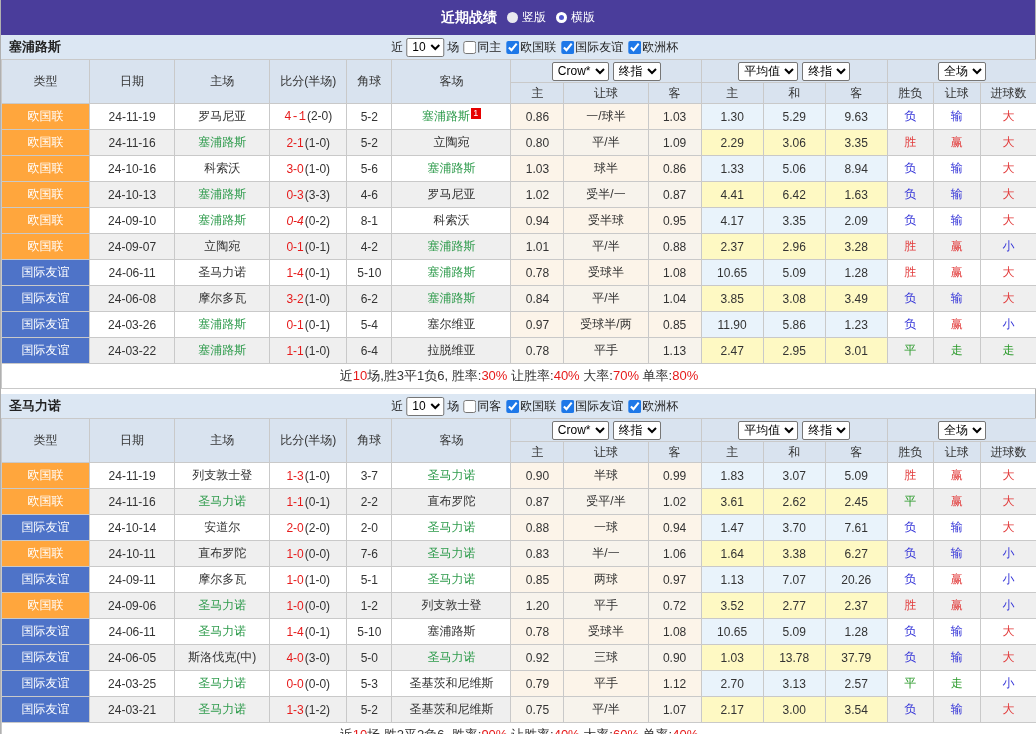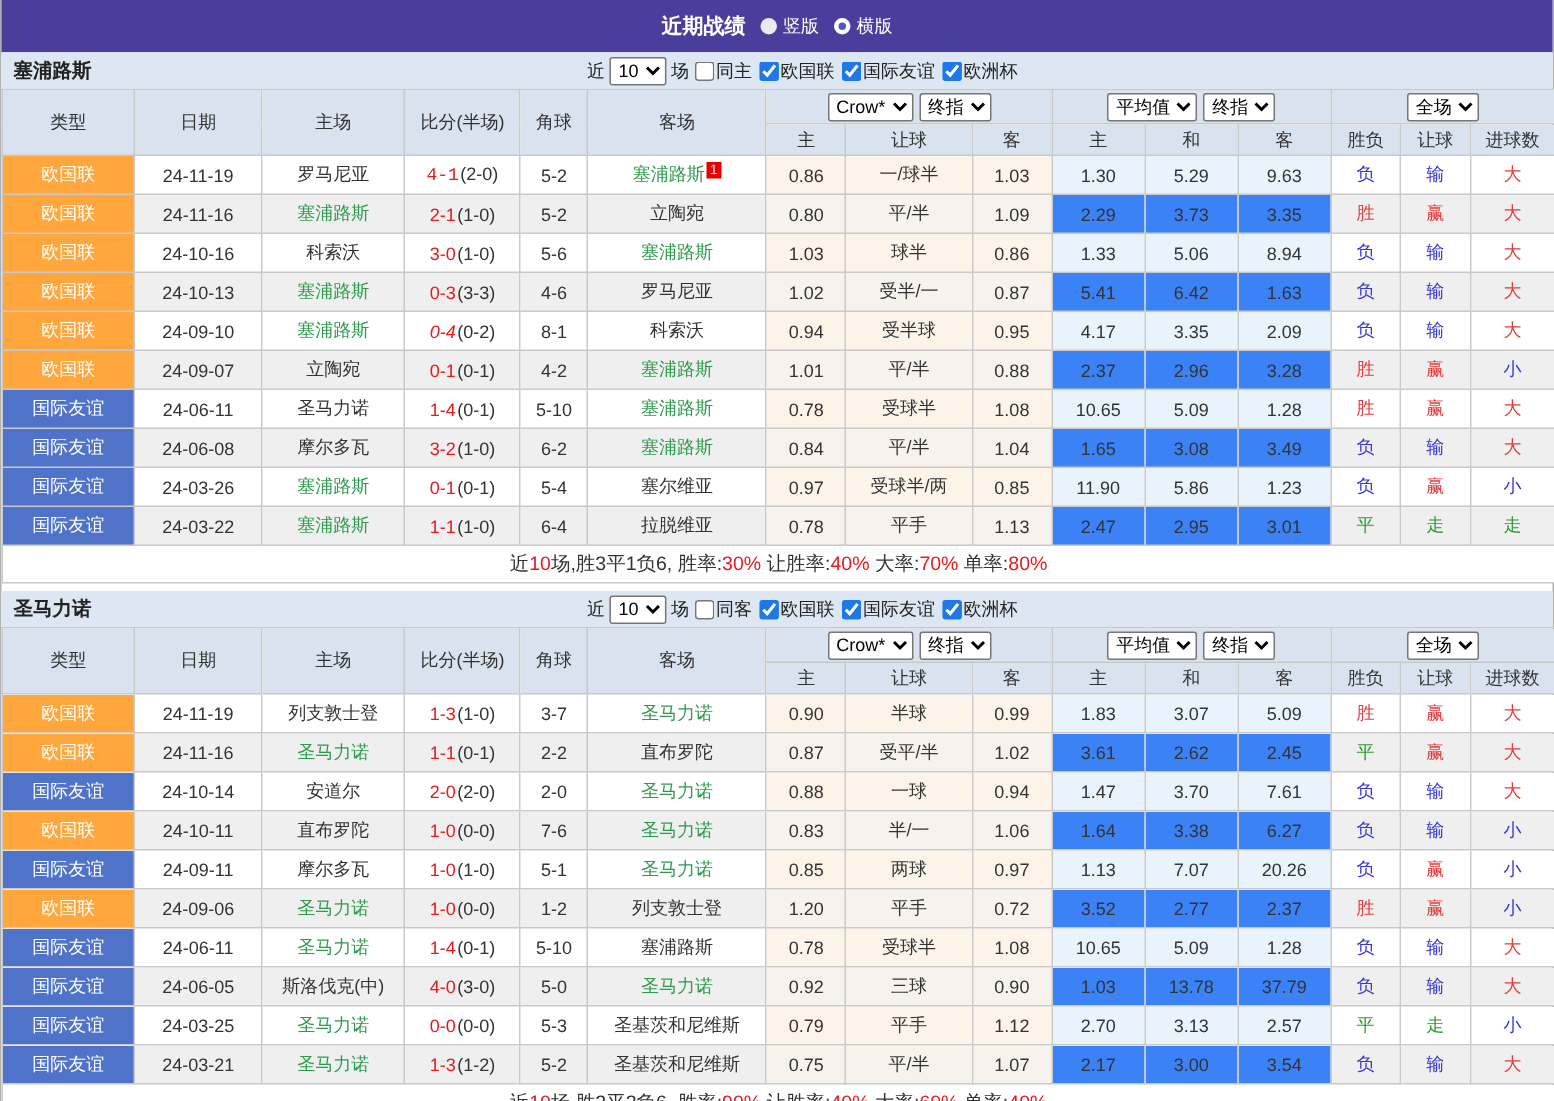--- a/index.html
+++ b/index.html
@@ -23,27 +23,27 @@
   .filter select { margin:0 3px; }
   .filter label { display:flex; align-items:center; margin-right:1px; }
   .filter input[type=checkbox] { width:13px; height:13px; margin:0 1px 0 4px; accent-color:#1e78e8; }
   select { font-family:"Liberation Sans", sans-serif; font-size:12px; height:19px; border:1px solid #767676; border-radius:2px; background:#fff; padding:0 1px; }
 
   
   table { border-collapse:collapse; table-layout:fixed; width:1036px; font-size:12px; }
   th, td { border:1px solid #c9c9c9; text-align:center; padding:0; white-space:nowrap; overflow:hidden; }
   thead th { background:#d9e3ef; font-weight:normal; color:#333; height:21px; }
   thead tr.hdr-top th { height:23px; }
-  thead th.grp select { margin:0 2px; }
+  thead th.grp select { margin:0 2px;text-align:right; }
   tbody td { height:26px; color:#333; background:#fff; }
   tbody tr.even td { background:#efefef; }
   tbody td.col-crow { background:#fcf4e9; }
   tbody tr.even td.col-crow { background:#f7f3ec; }
   tbody td.col-avg { background:#e9f3fb; }
-  tbody tr.even td.col-avg { background:#3b82f6; }
+  tbody tr.even td.col-avg { background:#fef9c3; }
   tbody td.league { color:#fff; }
   .half { color:#333; margin-left:1px; }
   .sup-badge { display:inline-block; background:#e60000; color:#fff; font-size:9px; line-height:11px; min-width:10px; height:11px; vertical-align:top; margin-left:1px; }
   tfoot td { background:#fff; height:25px; font-size:13px; color:#333; }
 </style>
 </head>
 <body>
 
 <div class="page">
 
@@ -154,21 +154,21 @@
     <td class="league" style="background: rgb(255, 166, 61);">欧国联</td>
     <td>24-11-16</td>
     <td><span style="color: rgb(46, 155, 76);">塞浦路斯</span></td>
     <td><span style="color: rgb(230, 26, 26);">2-1</span><span class="half">(1-0)</span></td>
     <td>5-2</td>
     <td><span>立陶宛</span></td>
     <td class="col-crow">0.80</td>
     <td class="col-crow">平/半</td>
     <td class="col-crow">1.09</td>
     <td class="col-avg">2.29</td>
-    <td class="col-avg">3.73</td>
+    <td class="col-avg">3.06</td>
     <td class="col-avg">3.35</td>
     <td style="color: rgb(226, 59, 59);">胜</td>
     <td style="color: rgb(226, 59, 59);">赢</td>
     <td style="color: rgb(226, 59, 59);">大</td>
   </tr>
           <tr>
     <td class="league" style="background: rgb(255, 166, 61);">欧国联</td>
     <td>24-10-16</td>
     <td><span>科索沃</span></td>
     <td><span style="color: rgb(230, 26, 26);">3-0</span><span class="half">(1-0)</span></td>
@@ -187,21 +187,21 @@
           <tr class="even">
     <td class="league" style="background: rgb(255, 166, 61);">欧国联</td>
     <td>24-10-13</td>
     <td><span style="color: rgb(46, 155, 76);">塞浦路斯</span></td>
     <td><span style="color: rgb(230, 26, 26);">0-3</span><span class="half">(3-3)</span></td>
     <td>4-6</td>
     <td><span>罗马尼亚</span></td>
     <td class="col-crow">1.02</td>
     <td class="col-crow">受半/一</td>
     <td class="col-crow">0.87</td>
-    <td class="col-avg">5.41</td>
+    <td class="col-avg">4.41</td>
     <td class="col-avg">6.42</td>
     <td class="col-avg">1.63</td>
     <td style="color: rgb(52, 52, 216);">负</td>
     <td style="color: rgb(52, 52, 216);">输</td>
     <td style="color: rgb(226, 59, 59);">大</td>
   </tr>
           <tr>
     <td class="league" style="background: rgb(255, 166, 61);">欧国联</td>
     <td>24-09-10</td>
     <td><span style="color: rgb(46, 155, 76);">塞浦路斯</span></td>
@@ -255,21 +255,21 @@
           <tr class="even">
     <td class="league" style="background: rgb(78, 115, 200);">国际友谊</td>
     <td>24-06-08</td>
     <td><span>摩尔多瓦</span></td>
     <td><span style="color: rgb(230, 26, 26);">3-2</span><span class="half">(1-0)</span></td>
     <td>6-2</td>
     <td><span style="color: rgb(46, 155, 76);">塞浦路斯</span></td>
     <td class="col-crow">0.84</td>
     <td class="col-crow">平/半</td>
     <td class="col-crow">1.04</td>
-    <td class="col-avg">1.65</td>
+    <td class="col-avg">3.85</td>
     <td class="col-avg">3.08</td>
     <td class="col-avg">3.49</td>
     <td style="color: rgb(52, 52, 216);">负</td>
     <td style="color: rgb(52, 52, 216);">输</td>
     <td style="color: rgb(226, 59, 59);">大</td>
   </tr>
           <tr>
     <td class="league" style="background: rgb(78, 115, 200);">国际友谊</td>
     <td>24-03-26</td>
     <td><span style="color: rgb(46, 155, 76);">塞浦路斯</span></td>

